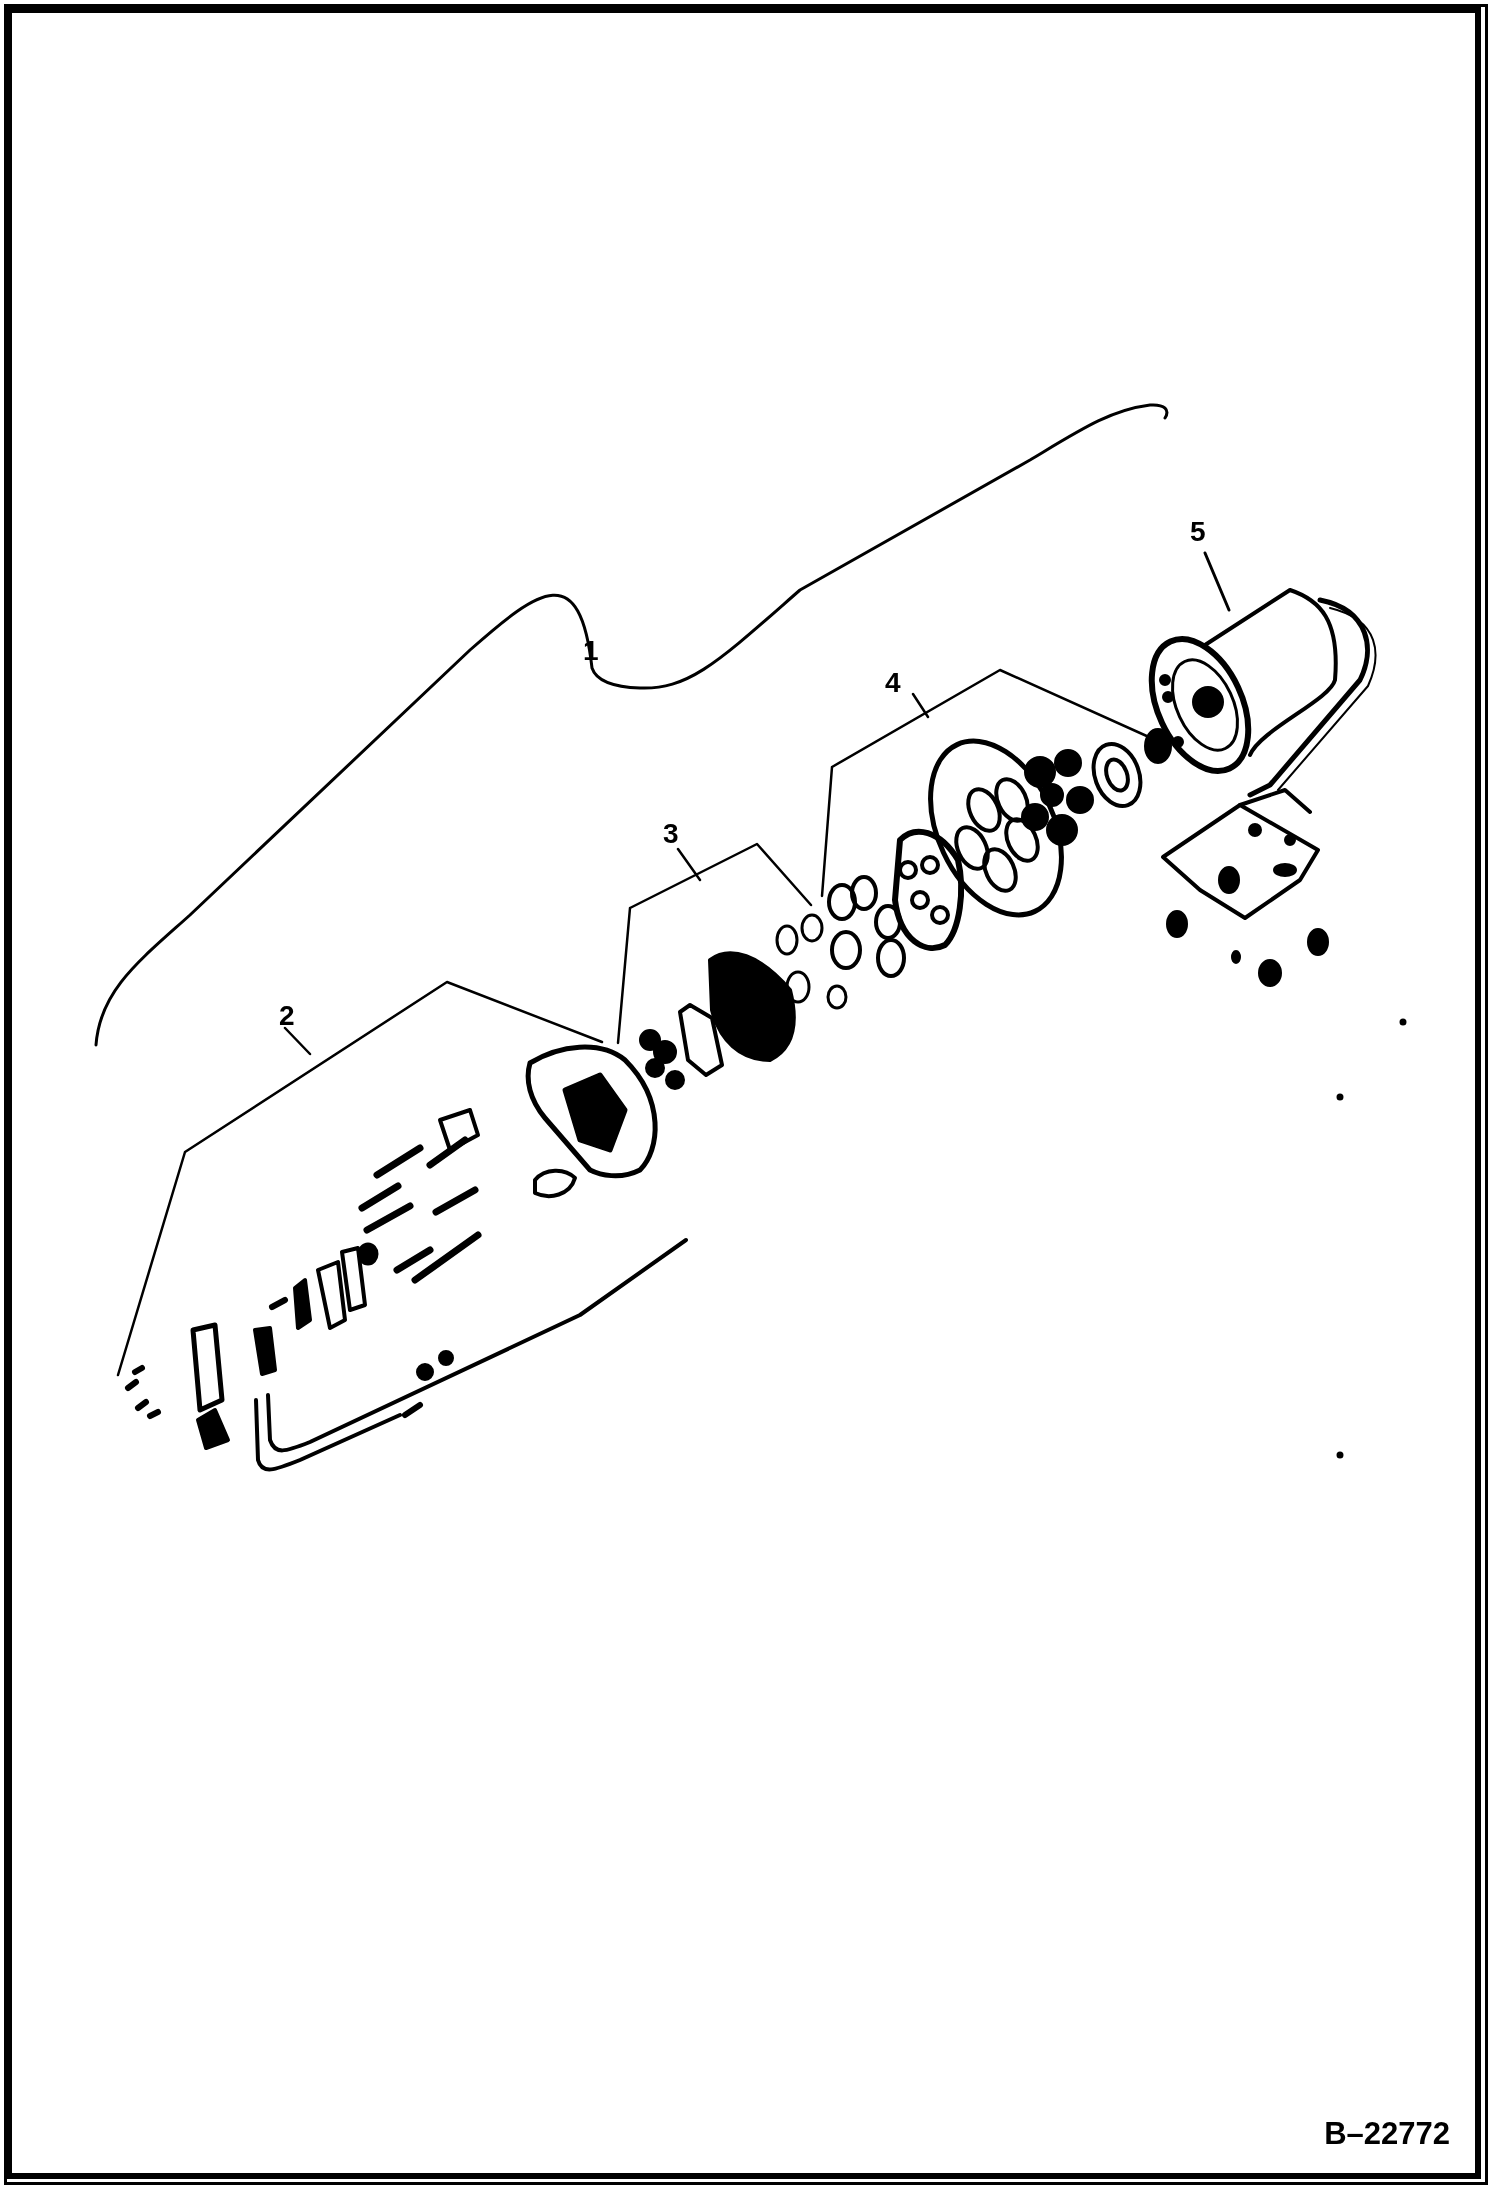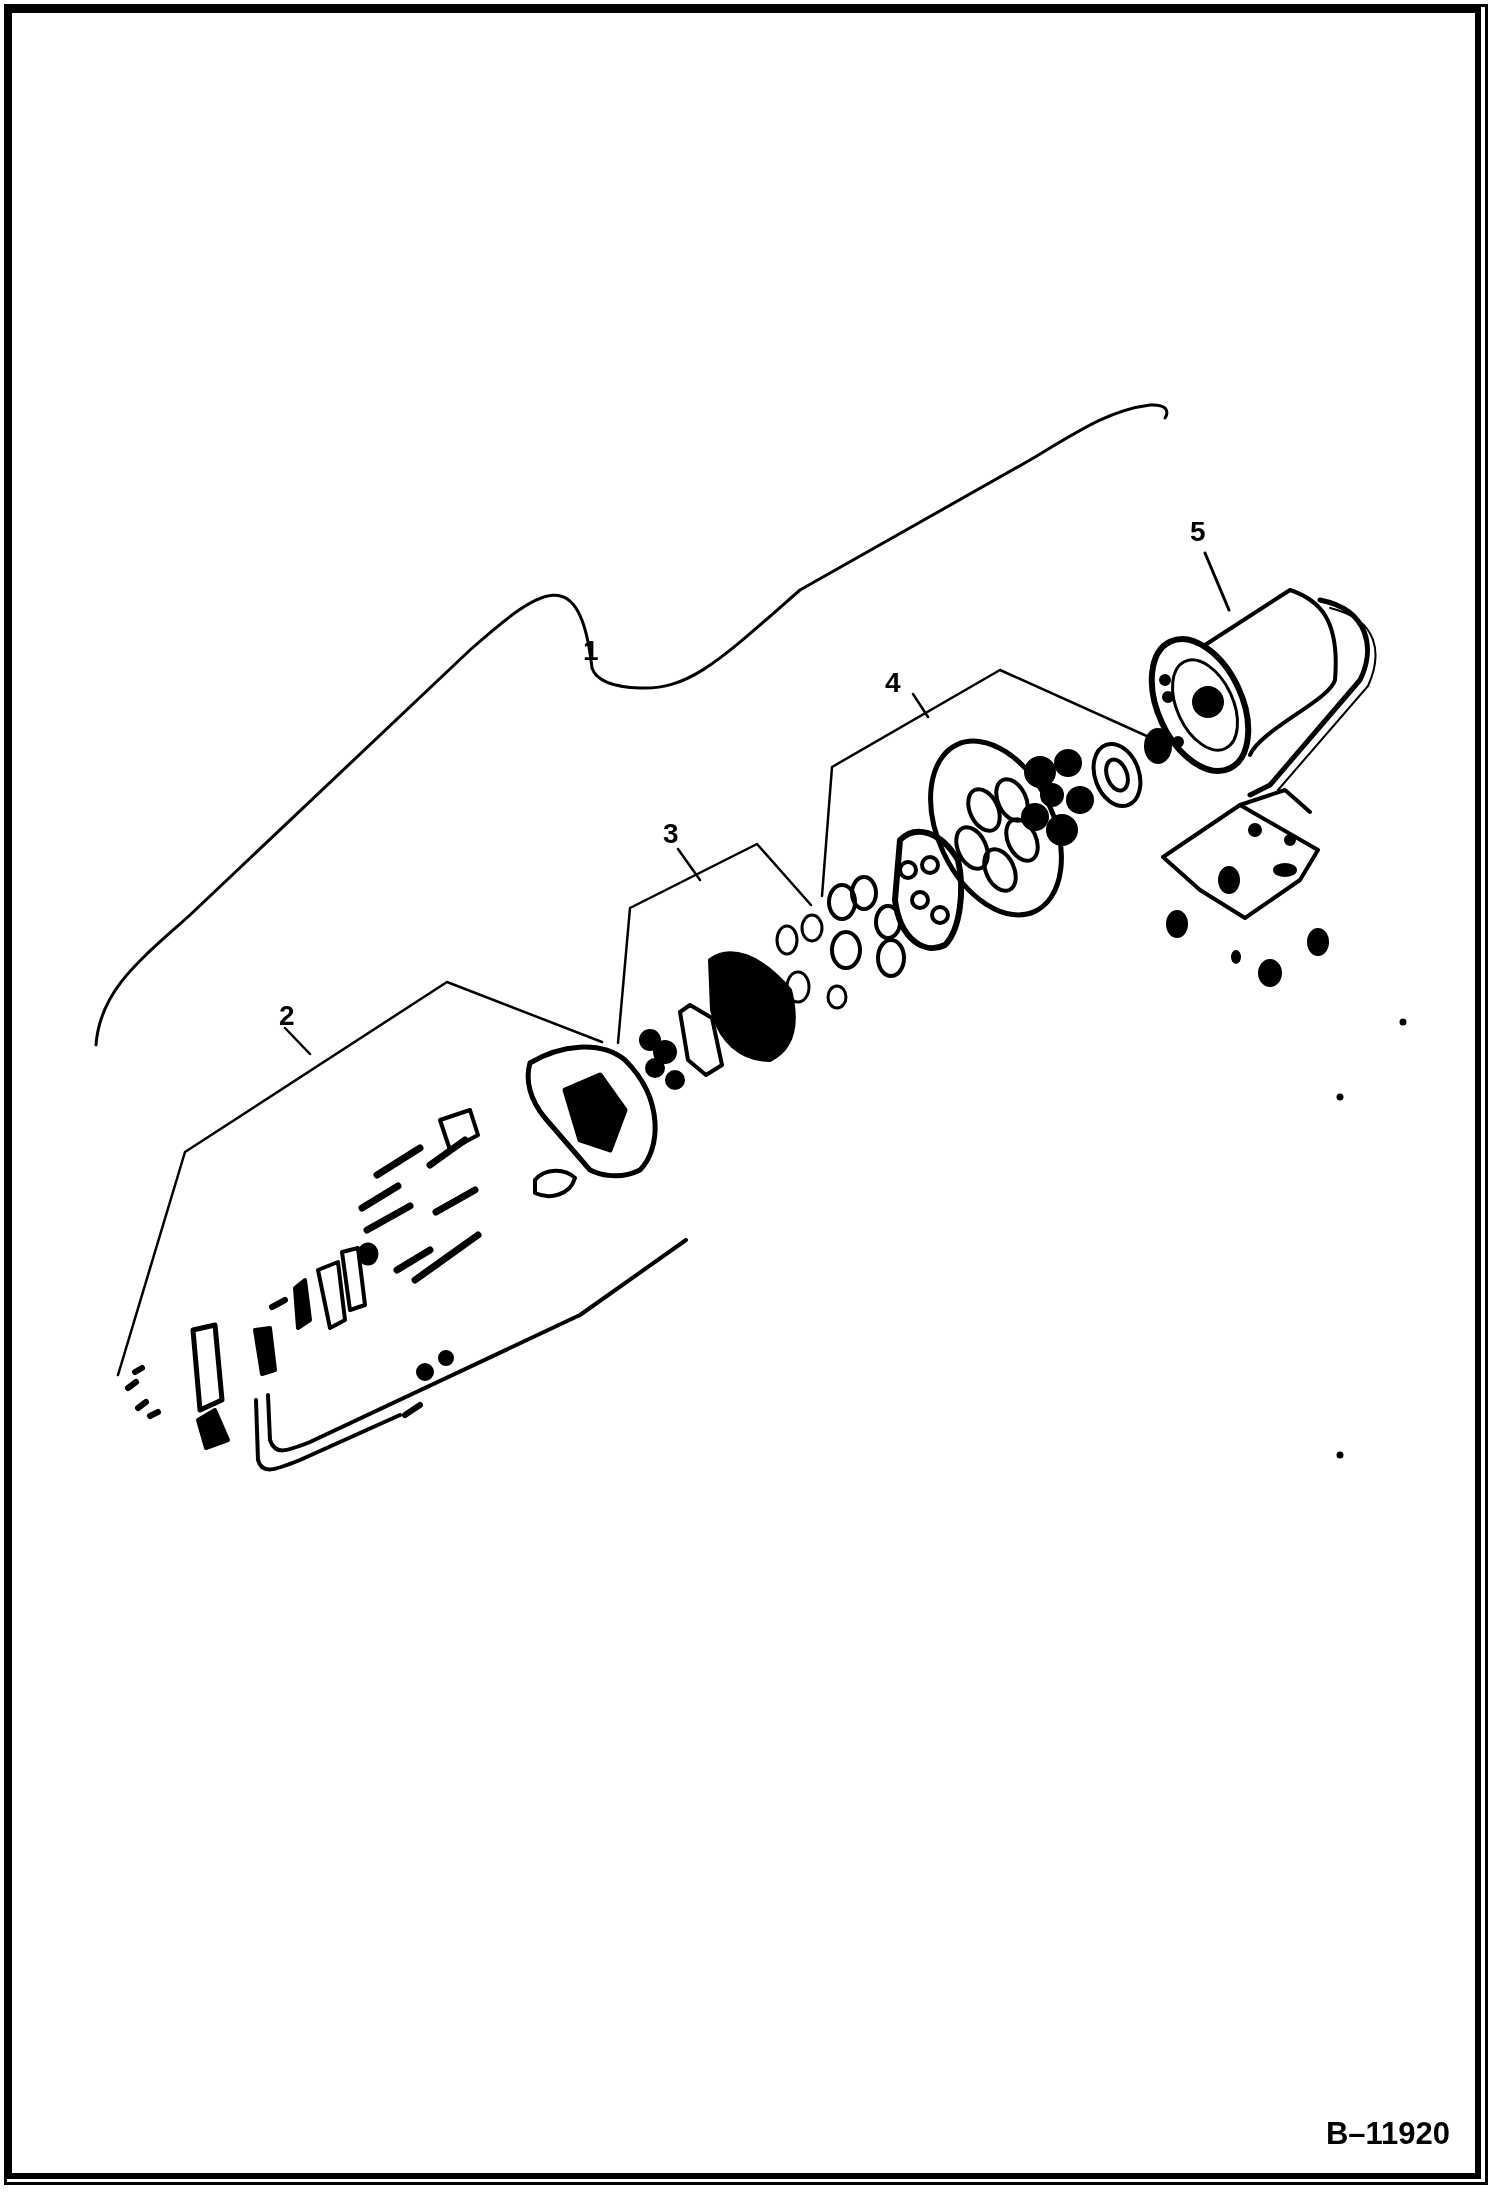--- a/index.html
+++ b/index.html
@@ -138,13 +138,13 @@
     </g>
   </g>
 </svg>
 
 <div class="callout" style="left:583px; top:637px;">1</div>
 <div class="callout" style="left:279px; top:1002px;">2</div>
 <div class="callout" style="left:663px; top:820px;">3</div>
 <div class="callout" style="left:885px; top:669px;">4</div>
 <div class="callout" style="left:1190px; top:518px;">5</div>
 
-<div class="drawing-number">B–11920</div>
+<div class="drawing-number">B–22772</div>
 
 </body></html>

